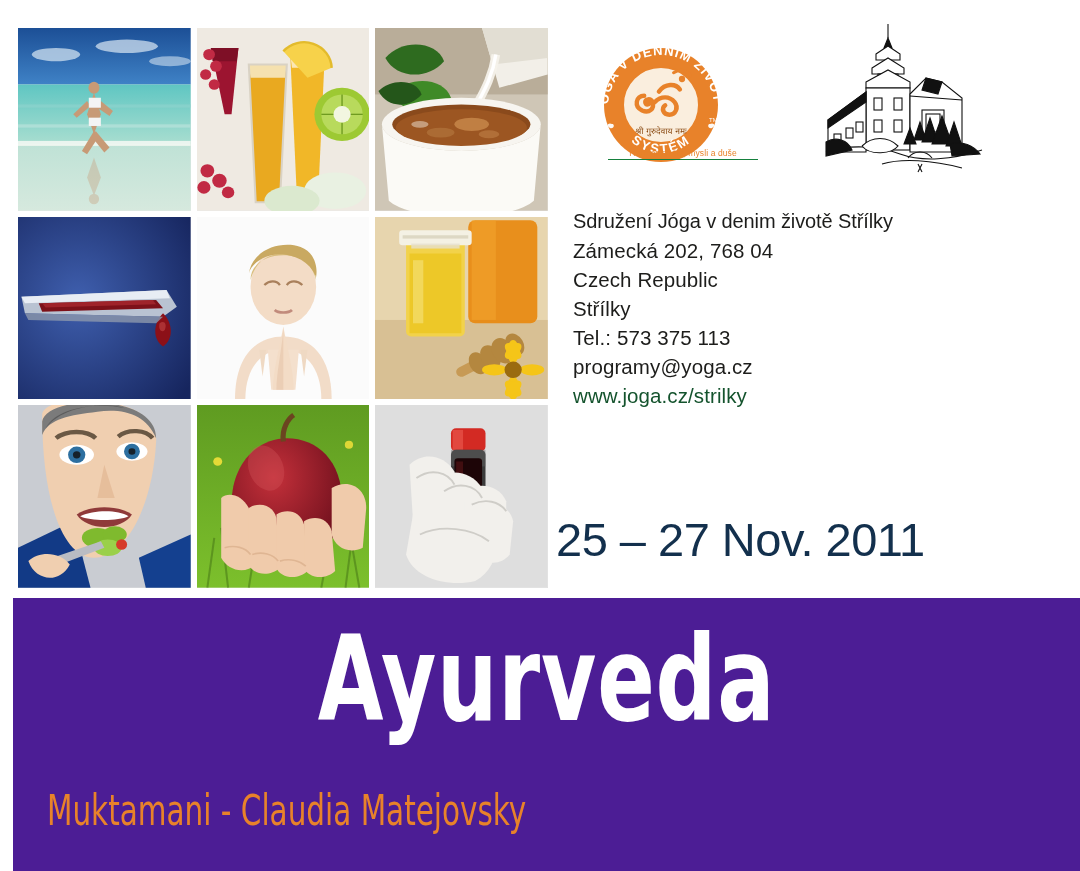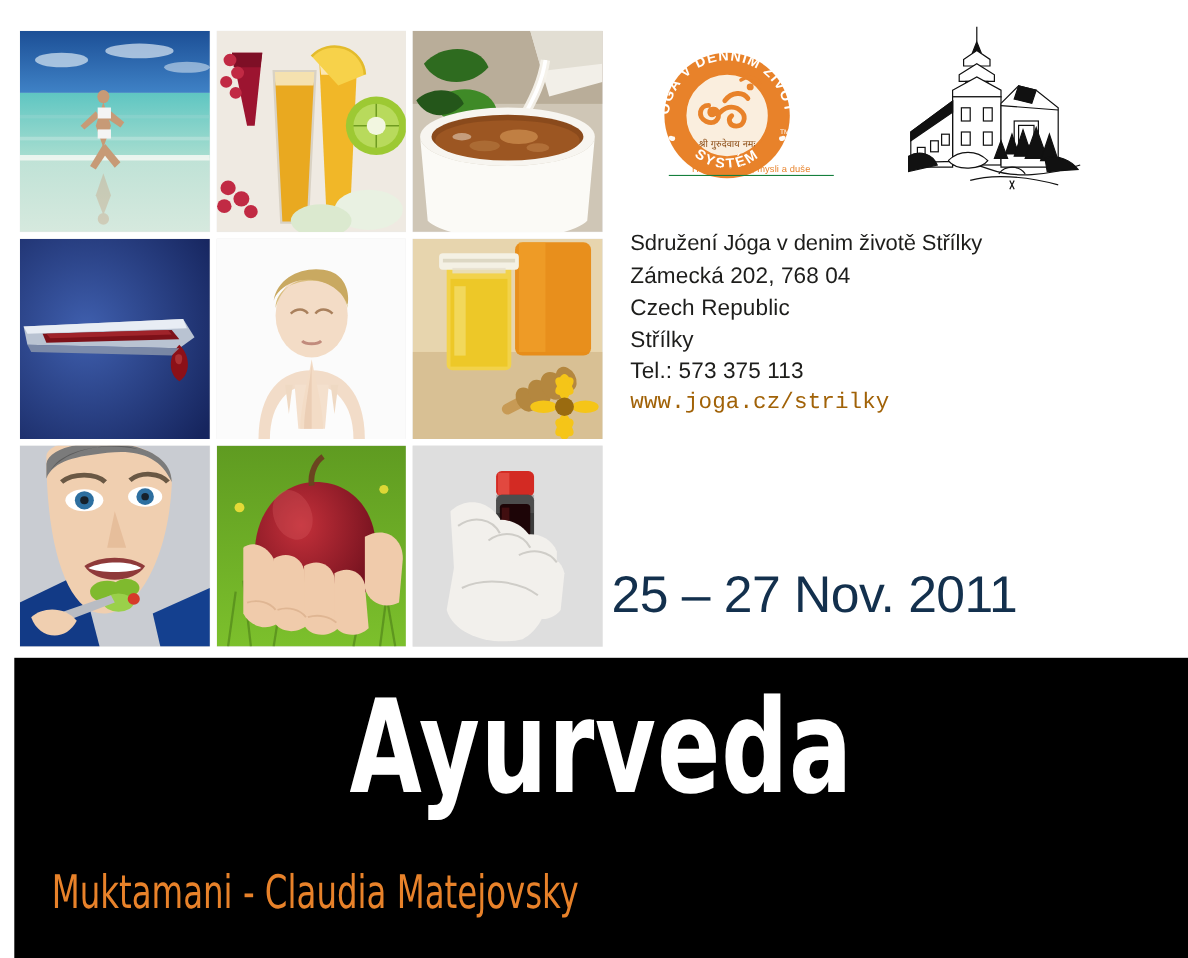--- a/index.html
+++ b/index.html
@@ -82,21 +82,21 @@
     color: #1d1d1b;
     font-size: 20.5px;
     line-height: 29px;
     letter-spacing: .1px;
   }
   #address-block .org {
     font-weight: normal;
     font-size: 20px;
     letter-spacing: -0.1px;
   }
-  #address-block .url { color: #a16207; font-family: Liberation Mono, monospace; }
+  #address-block .url { color: #14532d; }
   #address-block .tel-label { }
 
   
   #event-date {
     position: absolute;
     left: 556px;
     top: 512px;
     font-size: 47px;
     font-weight: normal;
     color: #13304d;
@@ -104,21 +104,21 @@
     white-space: nowrap;
   }
 
   
   #navy-panel {
     position: absolute;
     left: 13px;
     top: 598px;
     width: 1067px;
     height: 273px;
-    background: #000000;
+    background: #4c1d95;
   }
   #event-title {
     position: absolute;
     left: 0;
     right: 0;
     top: 22px;
     text-align: center;
     color: #ffffff;
     font-size: 118px;
     line-height: 1;
@@ -515,20 +515,21 @@
 
 <div id="address-block">
   <div class="org">Sdružení Jóga v denim životě Střílky</div>
   <div>Zámecká 202, 768 04</div>
   <div>Czech Republic</div>
   <div>Střílky</div>
   <div>
     <span class="tel-label">Tel.:</span>
     <span>573 375 113</span>
   </div>
+  <div>programy@yoga.cz</div>
   <div class="url">www.joga.cz/strilky</div>
 </div>
 
 <div id="event-date">25 – 27 Nov. 2011</div>
 
 <div id="navy-panel">
   <div id="event-title">Ayurveda</div>
   <div id="presenter-name">Muktamani - Claudia Matejovsky</div>
 </div>
 

